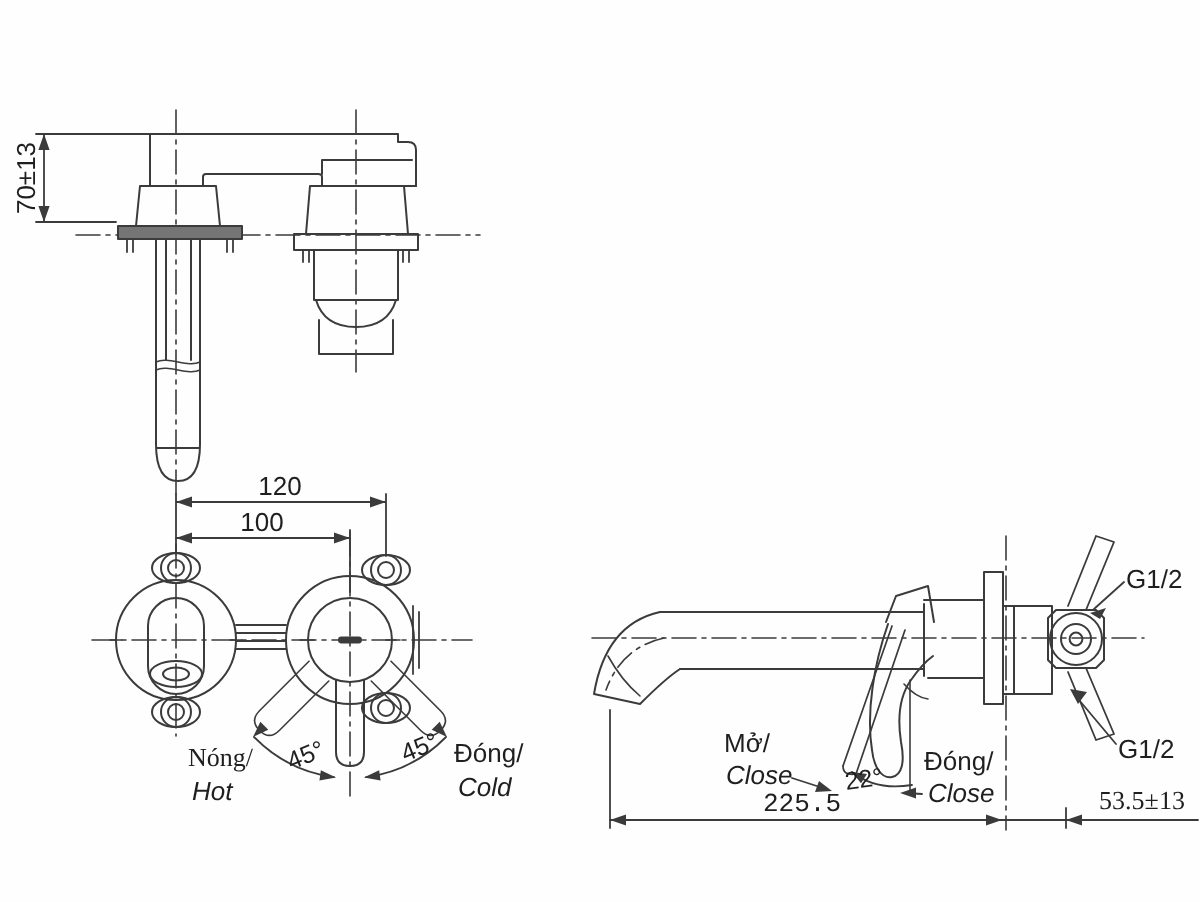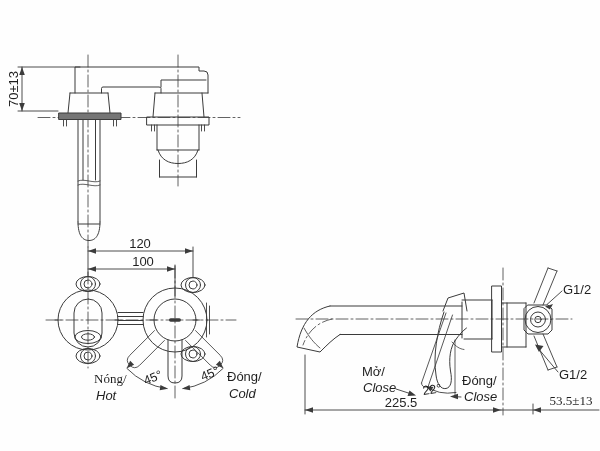--- a/index.html
+++ b/index.html
@@ -183,31 +183,31 @@
         <path d="M533,404 V414 M501,410 H599" stroke-width="0.9"></path>
         <polygon points="533,410 541,407.2 541,412.8" fill="#3b3b3b" stroke="none"></polygon>
       </g>
     </g>
   </g>
 </svg>
 
 <span class="lbl rot90" style="left:13px;top:89px;">70±13</span>
 
 <span class="lbl ctr" style="left:124px;top:243px;margin-left:16px;">120</span>
-<span class="lbl ctr" style="left:131px;top:261px;margin-left:12px;">100</span>
+<span class="lbl ctr" style="left:131px;top:261px;">100</span>
 <span class="lbl rotm22 sm" style="left:153px;top:378px;">45°</span>
 <span class="lbl rotm22 sm" style="left:210px;top:374px;">45°</span>
 <span class="lbl" style="left:94px;top:372px;font-family:Liberation Serif, serif;">Nóng/</span>
 <span class="lbl it" style="left:96px;top:389px;">Hot</span>
 <span class="lbl" style="left:227px;top:370px;">Đóng/</span>
 <span class="lbl it" style="left:229px;top:387px;">Cold</span>
 
 <span class="lbl" style="left:362px;top:365px;">Mở/</span>
 <span class="lbl it" style="left:363px;top:381px;">Close</span>
 <span class="lbl rotm8 sm" style="left:432px;top:390px;">22°</span>
 <span class="lbl" style="left:462px;top:374px;">Đóng/</span>
 <span class="lbl it" style="left:464px;top:390px;">Close</span>
-<span class="lbl ctr" style="left:401px;top:402px;">225.5</span>
+<span class="lbl ctr" style="left:401px;top:402px;font-family:Liberation Mono, monospace;">225.5</span>
 <span class="lbl ctr" style="left:571px;top:400px;font-family:Liberation Serif, serif;">53.5±13</span>
 <span class="lbl" style="left:563px;top:283px;">G1/2</span>
 <span class="lbl" style="left:559px;top:368px;">G1/2</span>
 
 </div>
 
 </body></html>

